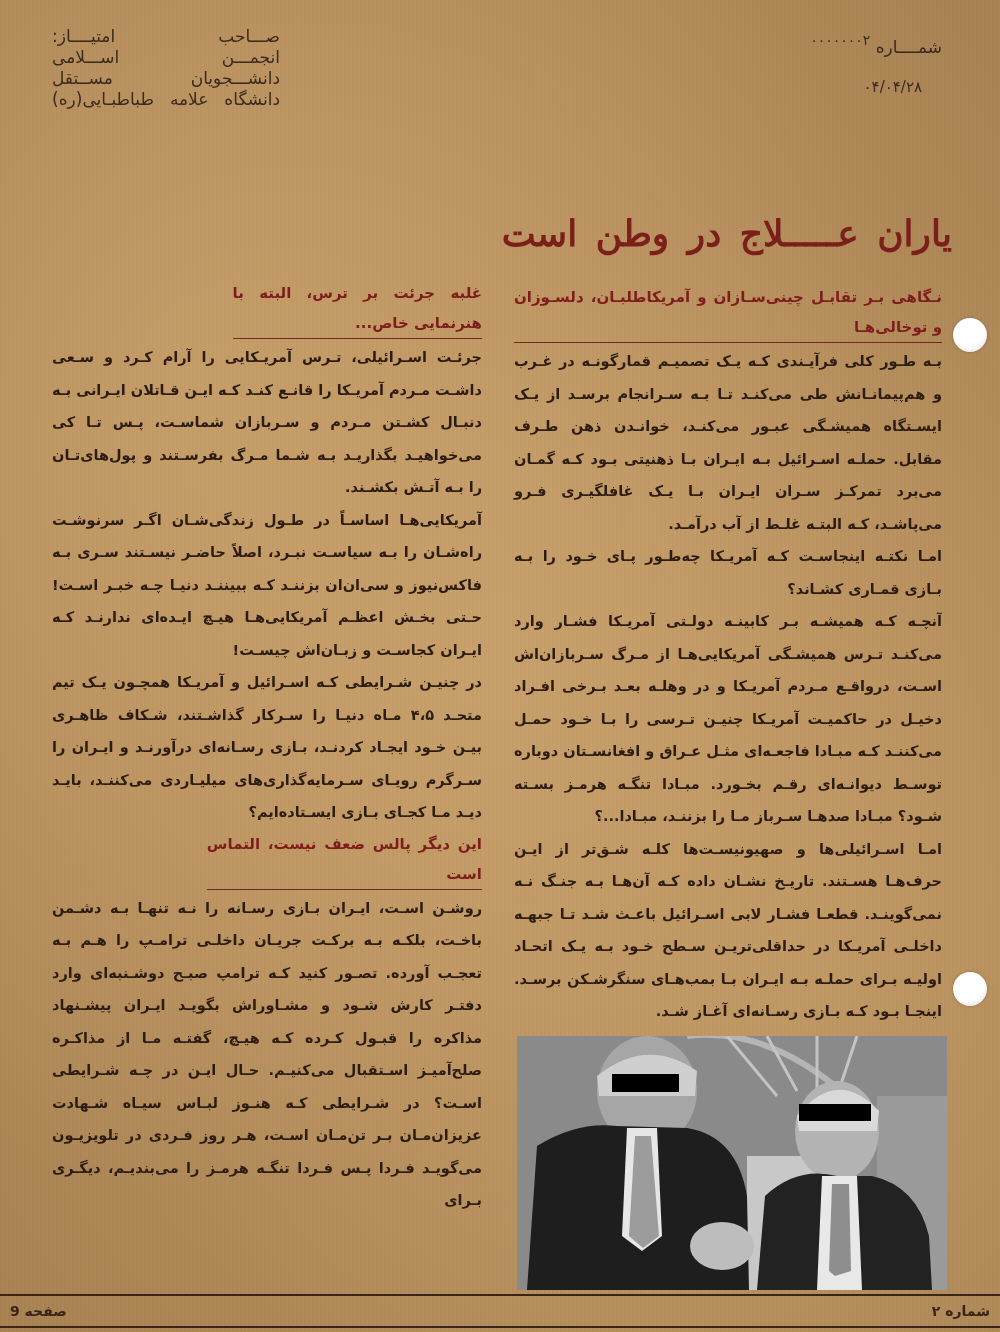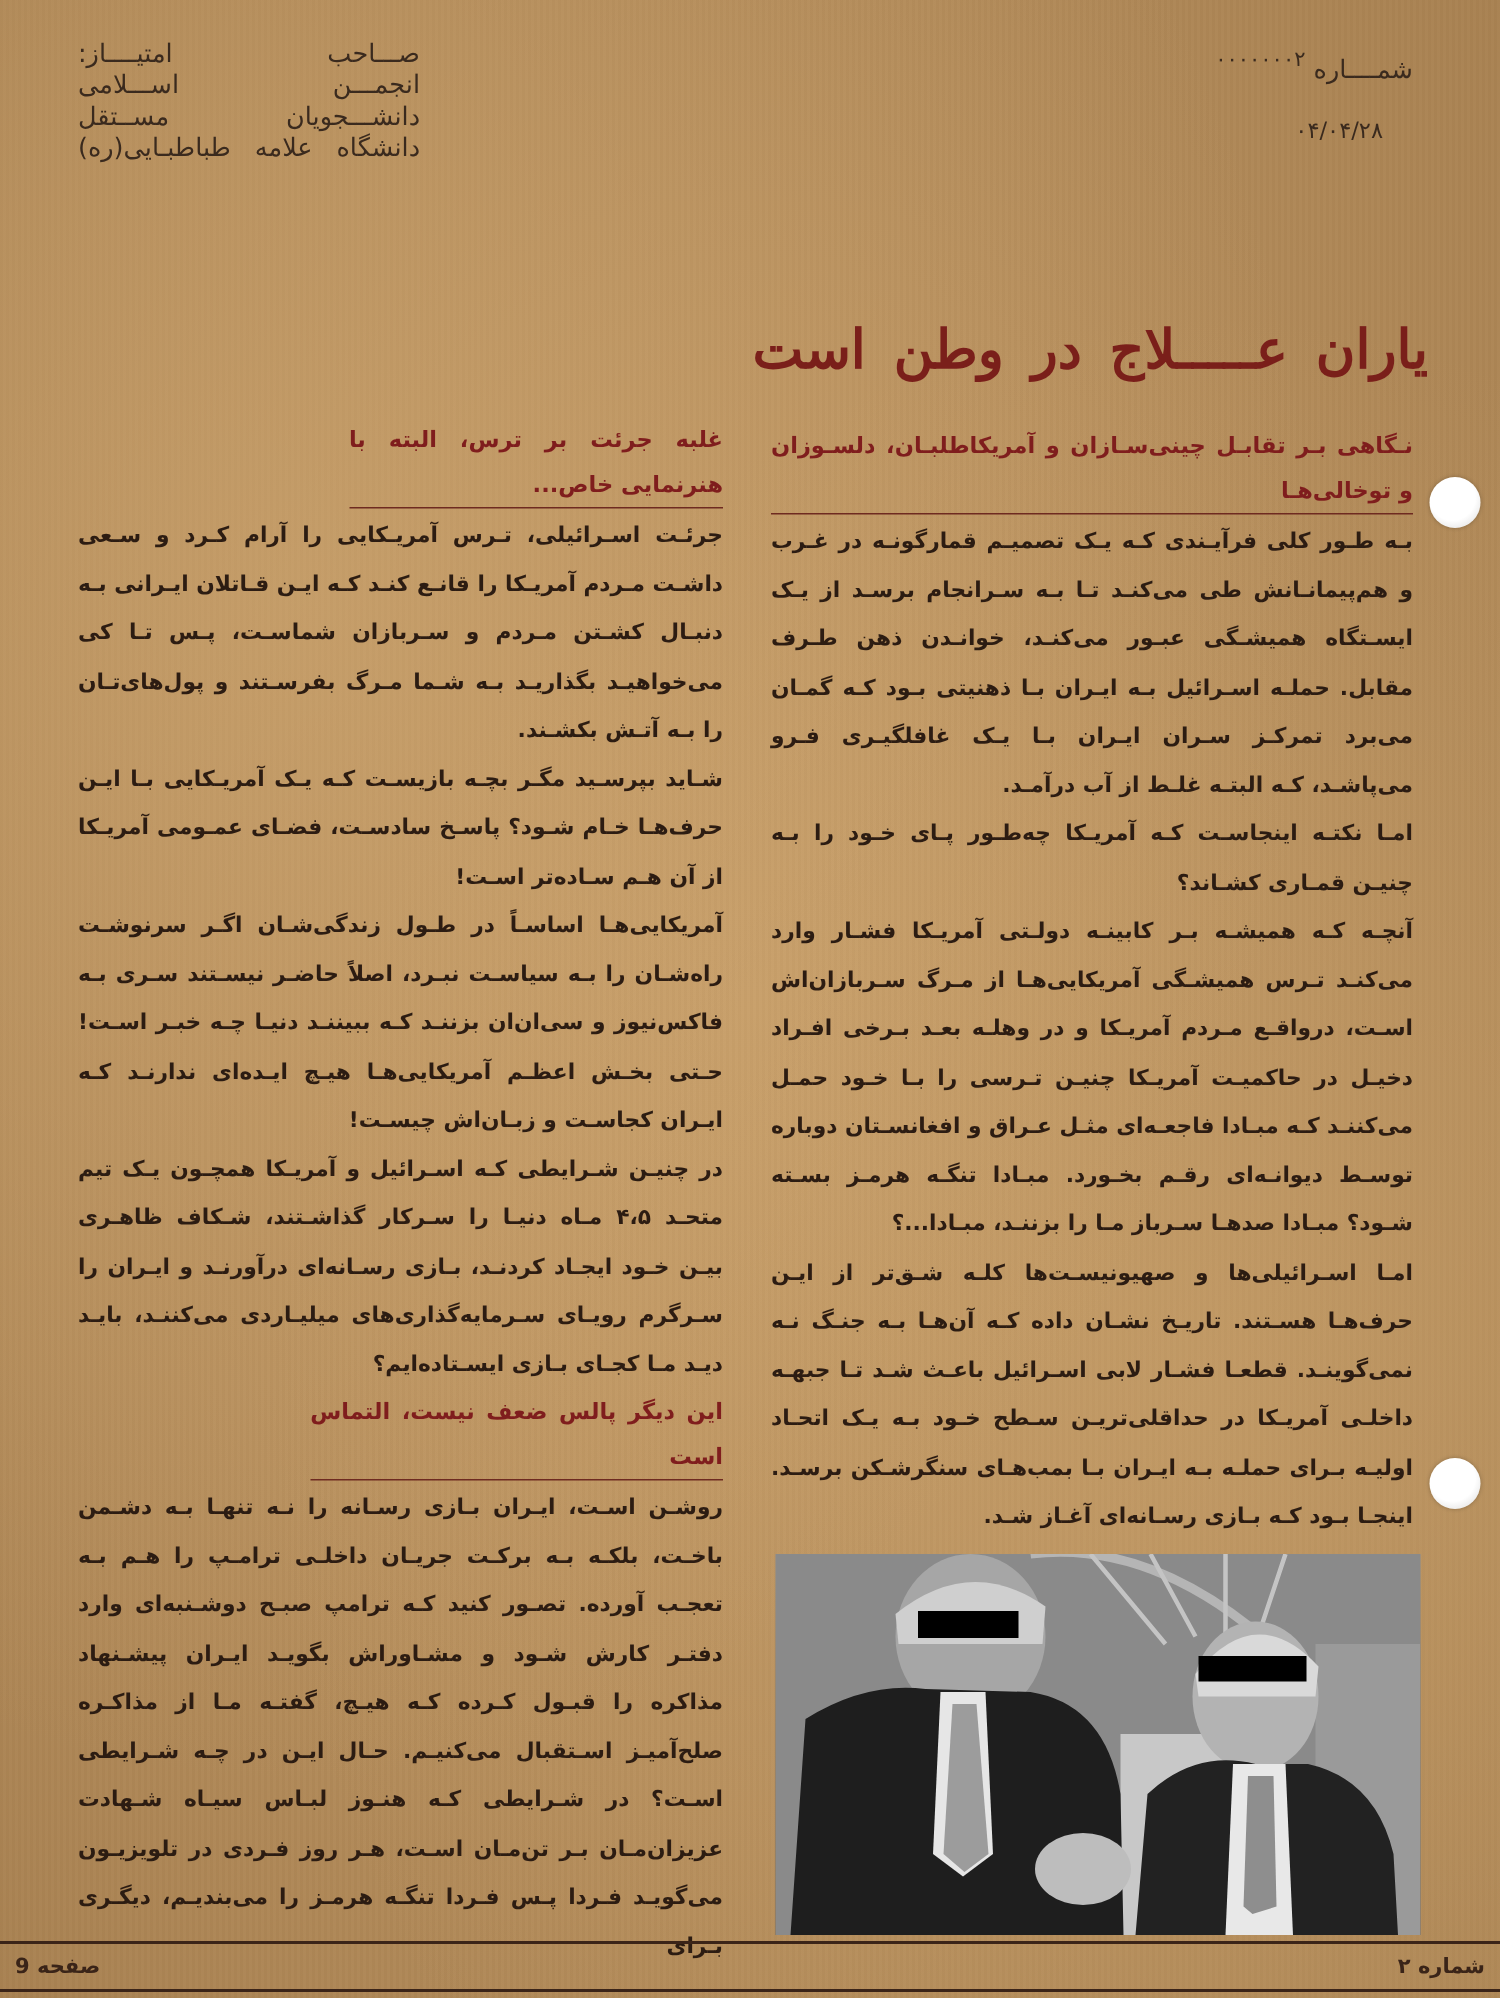--- a/index.html
+++ b/index.html
@@ -105,29 +105,28 @@
       <span class="num">۰۰۰۰۰۰۰۲</span>
     </div>
     <div class="date">۰۴/۰۴/۲۸</div>
   </div>
 
   <h1 class="main-title">یاران عـــــلاج در وطن است</h1>
 
   <div class="col col-right">
     <div class="subhead">نـگاهی بـر تقابـل چینی‌سـازان و آمریکاطلبـان، دلسـوزان و توخالی‌هـا</div>
     <p>بـه طـور کلی فرآیـندی کـه یـک تصمیـم قمارگونـه در غـرب و هم‌پیمانـانش طی می‌کنـد تـا بـه سـرانجام برسـد از یـک ایسـتگاه همیشـگی عبـور می‌کنـد، خوانـدن ذهن طـرف مقابل. حملـه اسـرائیل بـه ایـران بـا ذهنیتی بـود کـه گمـان می‌برد تمرکـز سـران ایـران بـا یـک غافلگیـری فـرو می‌پاشـد، کـه البتـه غلـط از آب درآمـد.</p>
-    <p>امـا نکتـه اینجاسـت کـه آمریـکا چه‌طـور پـای خـود را بـه چنیـن قمـاری کشـاند؟</p>
+    <p>امـا نکتـه اینجاسـت کـه آمریـکا چه‌طـور پـای خـود را بـه بـازی قمـاری کشـاند؟</p>
     <p>آنچـه کـه همیشـه بـر کابینـه دولـتی آمریـکا فشـار وارد می‌کنـد تـرس همیشـگی آمریکایی‌هـا از مـرگ سـربازان‌اش اسـت، درواقـع مـردم آمریـکا و در وهلـه بعـد بـرخی افـراد دخیـل در حاکمیـت آمریـکا چنیـن تـرسی را بـا خـود حمـل می‌کننـد کـه مبـادا فاجعـه‌ای مثـل عـراق و افغانسـتان دوباره توسـط دیوانـه‌ای رقـم بخـورد. مبـادا تنگـه هرمـز بسـته شـود؟ مبـادا صدهـا سـرباز مـا را بزننـد، مبـادا...؟</p>
     <p>امـا اسـرائیلی‌ها و صهیونیسـت‌ها کلـه شـق‌تر از ایـن حرف‌هـا هسـتند. تاریـخ نشـان داده کـه آن‌هـا بـه جنـگ نـه نمی‌گوینـد. قطعـا فشـار لابی اسـرائیل باعـث شـد تـا جبهـه داخلـی آمریـکا در حداقلی‌تریـن سـطح خـود بـه یـک اتحـاد اولیـه بـرای حملـه بـه ایـران بـا بمب‌هـای سنگرشـکن برسـد. اینجـا بـود کـه بـازی رسـانه‌ای آغـاز شـد.</p>
   </div>
 
   <div class="col col-left">
     <div class="subhead">غلبه جرئت بر ترس، البته با هنرنمایی خاص...</div>
     <p>جرئـت اسـرائیلی، تـرس آمریـکایی را آرام کـرد و سـعی داشـت مـردم آمریـکا را قانـع کنـد کـه ایـن قـاتلان ایـرانی بـه دنبـال کشـتن مـردم و سـربازان شماسـت، پـس تـا کی می‌خواهیـد بگذاریـد بـه شـما مـرگ بفرسـتند و پول‌های‌تـان را بـه آتـش بکشـند.</p>
-    <p>شـاید بپرسـید مگـر بچـه بازیسـت کـه یـک آمریـکایی بـا ایـن حرف‌هـا خـام شـود؟ پاسـخ سادسـت، فضـای عمـومی آمریـکا از آن هـم سـاده‌تر اسـت!</p>
     <p>آمریکایی‌هـا اساسـاً در طـول زندگی‌شـان اگـر سرنوشـت راه‌شـان را بـه سیاسـت نبـرد، اصلاً حاضـر نیسـتند سـری بـه فاکس‌نیوز و سی‌ان‌ان بزننـد کـه ببیننـد دنیـا چـه خبـر اسـت! حـتی بخـش اعظـم آمریکایی‌هـا هیـچ ایـده‌ای ندارنـد کـه ایـران کجاسـت و زبـان‌اش چیسـت!</p>
     <p>در چنیـن شـرایطی کـه اسـرائیل و آمریـکا همچـون یـک تیم متحـد ۴،۵ مـاه دنیـا را سـرکار گذاشـتند، شـکاف ظاهـری بیـن خـود ایجـاد کردنـد، بـازی رسـانه‌ای درآورنـد و ایـران را سـرگرم رویـای سـرمایه‌گذاری‌های میلیـاردی می‌کننـد، بایـد دیـد مـا کجـای بـازی ایسـتاده‌ایم؟</p>
     <div class="subhead subhead2">این دیگر پالس ضعف نیست، التماس است</div>
     <p>روشـن اسـت، ایـران بـازی رسـانه را نـه تنهـا بـه دشـمن باخـت، بلکـه بـه برکـت جریـان داخلـی ترامـپ را هـم بـه تعجـب آورده. تصـور کنید کـه ترامپ صبـح دوشـنبه‌ای وارد دفتـر کارش شـود و مشـاوراش بگویـد ایـران پیشـنهاد مذاکره را قبـول کـرده کـه هیـچ، گفتـه مـا از مذاکـره صلح‌آمیـز اسـتقبال می‌کنیـم. حـال ایـن در چـه شـرایطی اسـت؟ در شـرایطی کـه هنـوز لبـاس سیـاه شـهادت عزیزان‌مـان بـر تن‌مـان اسـت، هـر روز فـردی در تلویزیـون می‌گویـد فـردا پـس فـردا تنگـه هرمـز را می‌بندیـم، دیگـری بـرای</p>
   </div>
 
   <div class="photo">
     <svg viewBox="0 0 430 254" preserveAspectRatio="none" xmlns="http://www.w3.org/2000/svg">
       <rect width="430" height="254" fill="#8a8a8a"></rect>
 

